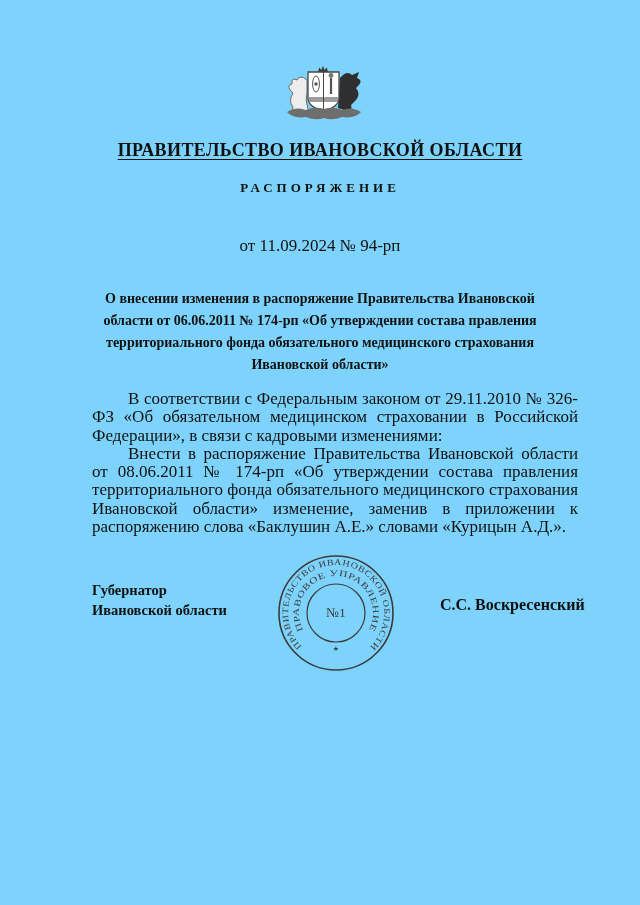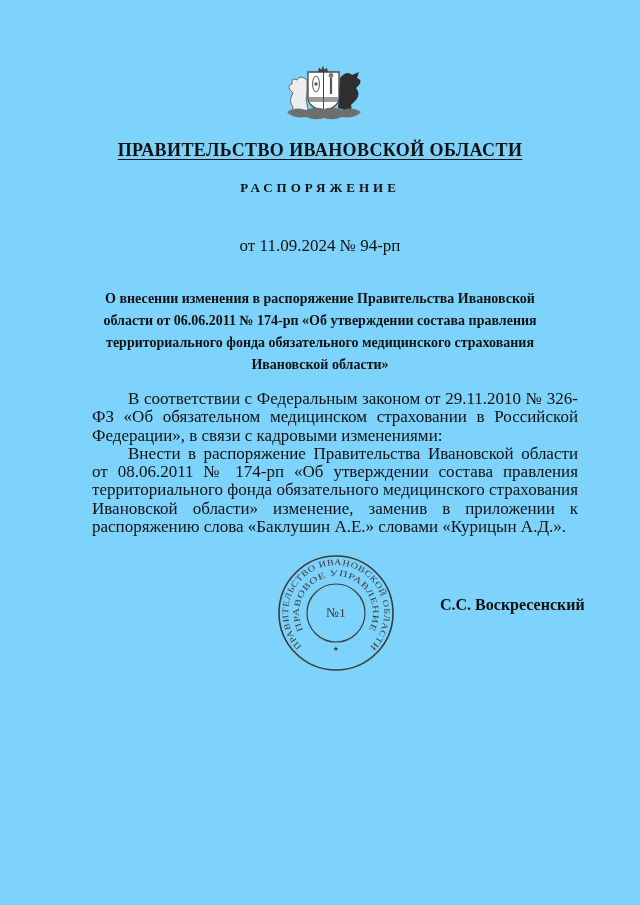--- a/index.html
+++ b/index.html
@@ -133,20 +133,24 @@
   <div class="doc-type">РАСПОРЯЖЕНИЕ</div>
   <div class="date-line">от 11.09.2024 № 94-рп</div>
 
   <div class="subject">О внесении изменения в распоряжение Правительства Ивановской области от 06.06.2011 № 174-рп «Об утверждении состава правления территориального фонда обязательного медицинского страхования Ивановской области»</div>
 
   <div class="body-text">
     <p>В соответствии с Федеральным законом от 29.11.2010 № 326-ФЗ «Об обязательном медицинском страховании в Российской Федерации», в связи с кадровыми изменениями:</p>
     <p>Внести в распоряжение Правительства Ивановской области от 08.06.2011 № 174-рп «Об утверждении состава правления территориального фонда обязательного медицинского страхования Ивановской области» изменение, заменив в приложении к распоряжению слова «Баклушин А.Е.» словами «Курицын А.Д.».</p>
   </div>
 
+  <div class="sig-post">
+    <div>Губернатор</div>
+    <div>Ивановской области</div>
+  </div>
   <div class="sig-name">С.С. Воскресенский</div>
 
   <svg class="stamp" viewBox="0 0 120 120" aria-hidden="true">
     <defs>
       <path id="ringOuter" d="M60,108 a48,48 0 1,1 0.02,0" fill="none"></path>
       <path id="ringInner" d="M60,97 a37,37 0 1,1 0.02,0" fill="none"></path>
     </defs>
     <circle cx="60" cy="60" r="57" fill="none" stroke="#3b3b3b" stroke-width="1.6"></circle>
     <circle cx="60" cy="60" r="29" fill="none" stroke="#3b3b3b" stroke-width="1.2"></circle>
     <text font-size="8.5" font-family="Liberation Serif, DejaVu Serif, serif" letter-spacing="0.5">

